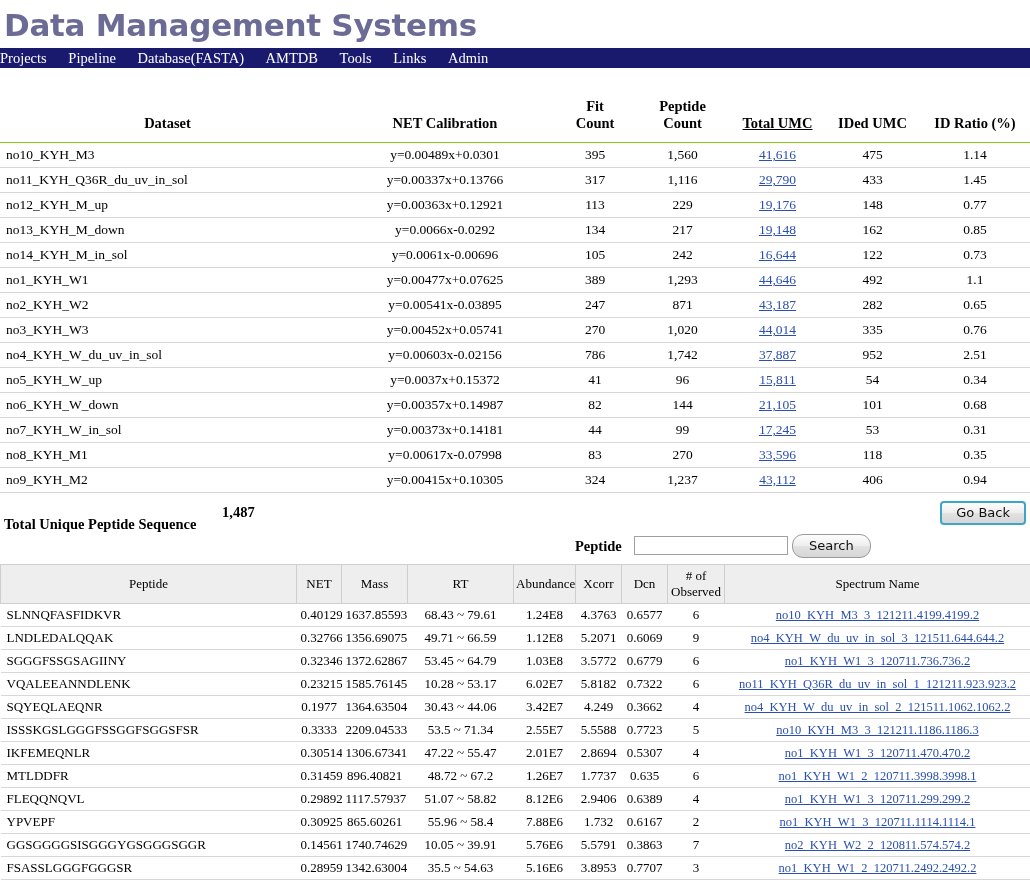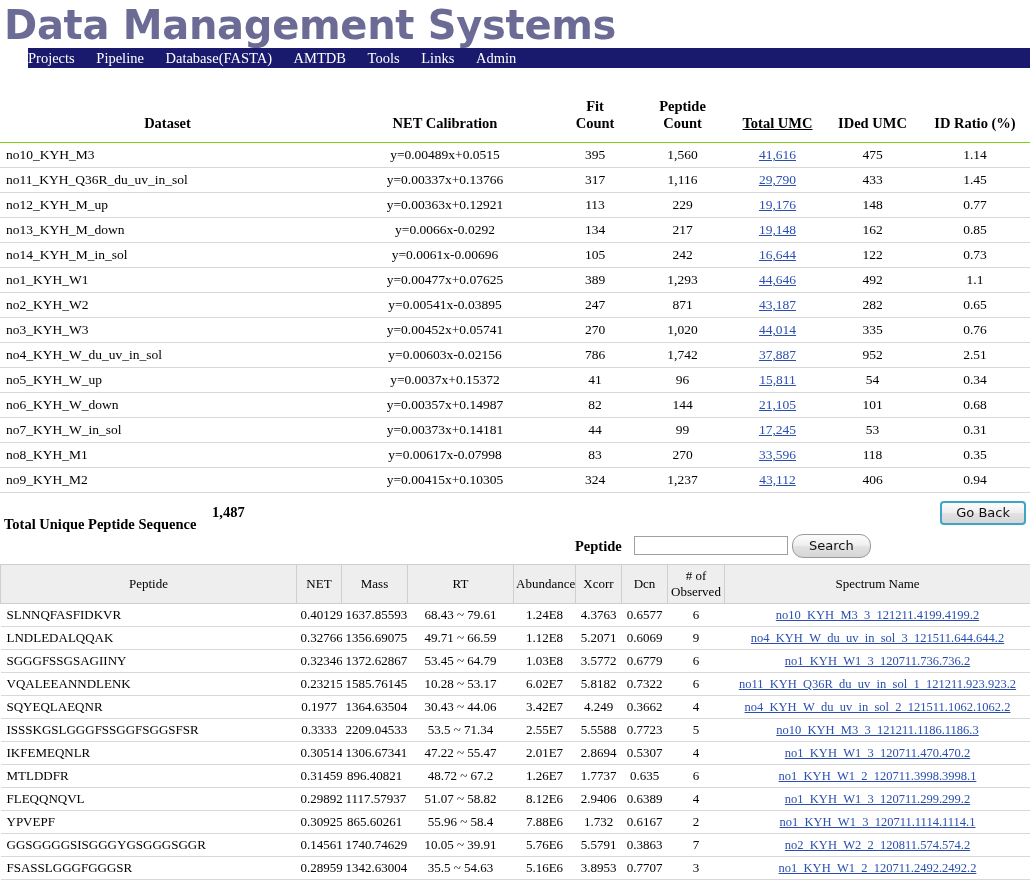--- a/index.html
+++ b/index.html
@@ -14,35 +14,34 @@
     position: relative;
     width: 1030px;
     height: 883px;
     background: #fff;
   }
 
   
   .site-title {
     font-family: "DejaVu Sans", sans-serif;
     font-weight: bold;
-    font-size: 40px;
+    font-size: 31px;
     color: #6b6b96;
     letter-spacing: -0.3px;
     padding: 6px 17px 4px 4px;
     line-height: 38px;
     white-space: nowrap;
   }
   .navbar {
     background: #19196e;
     height: 20px;
     line-height: 20px;
     padding: 0 0 0 0;
     white-space: nowrap;
     font-size: 14.5px;
-    margin-left: 28px;
   }
   .navbar a {
     color: #ffffff;
     text-decoration: none;
     display: inline-block;
     padding: 0 12px 0 0;
     margin-left: 6px;
     font-family: "Liberation Serif", serif;
   }
   .navbar a:first-child { margin-left: 0; padding-left: 0; }
@@ -92,21 +91,21 @@
     margin-top: 5px;
   }
   .totals-label {
     position: absolute;
     left: 4px; top: 18px;
     font-weight: bold;
     font-size: 14.5px;
   }
   .totals-value {
     position: absolute;
-    left: 212px; top: 6px;
+    left: 222px; top: 6px;
     font-weight: bold;
     font-size: 14.5px;
   }
   .btn {
     font-family: "DejaVu Sans", sans-serif;
     font-size: 13px;
     color: #111;
     background: linear-gradient(#fdfdfd, #eeeeee 48%, #e2e2e2 52%, #d6d6d6);
     border: 1px solid #9a9a9a;
     border-radius: 11px;
@@ -227,21 +226,21 @@
           <th><span>Fit</span><br><span>Count</span></th>
           <th><span>Peptide</span><br><span>Count</span></th>
           <th><span style="text-decoration:underline">Total UMC</span></th>
           <th>IDed UMC</th>
           <th>ID Ratio (%)</th>
         </tr>
       </thead>
       <tbody id="dataset-body">
           <tr>
             <td class="ds-name">no10_KYH_M3</td>
-            <td>y=0.00489x+0.0515</td>
+            <td>y=0.00489x+0.0301</td>
             <td>395</td>
             <td>1,560</td>
             <td><a href="#" class="umc">41,616</a></td>
             <td>475</td>
             <td>1.14</td>
           </tr>
           <tr>
             <td class="ds-name">no11_KYH_Q36R_du_uv_in_sol</td>
             <td>y=0.00337x+0.13766</td>
             <td>317</td>

